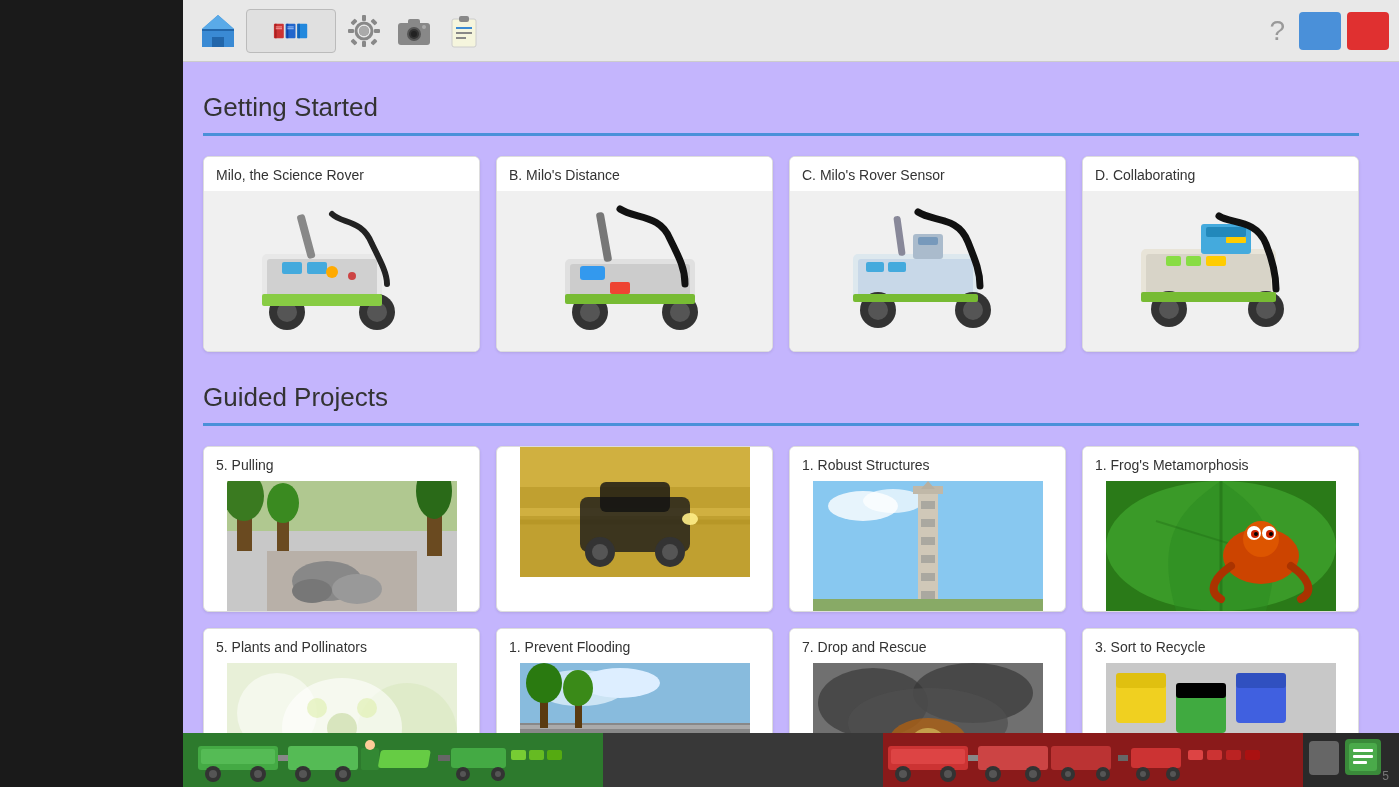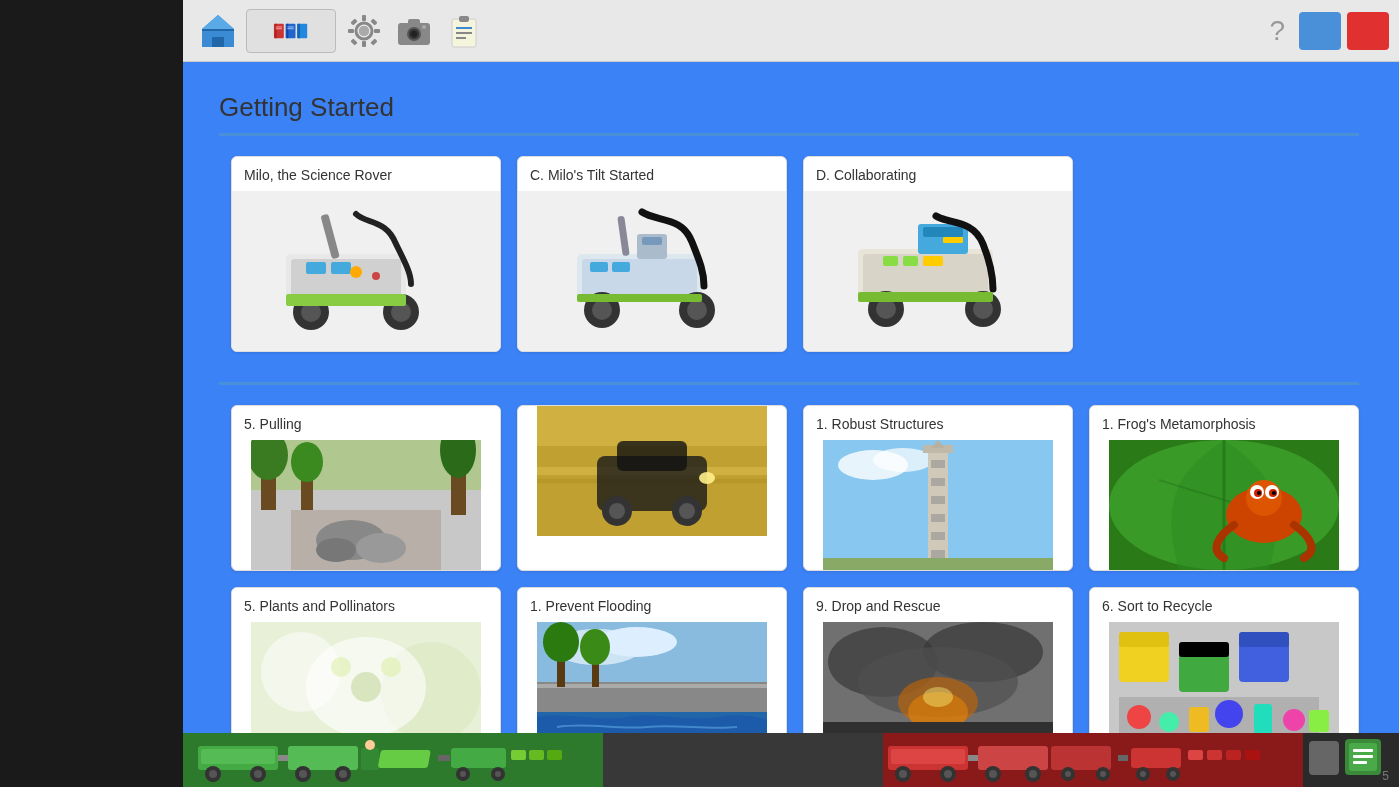--- a/index.html
+++ b/index.html
@@ -69,23 +69,23 @@
       width: 42px;
       height: 38px;
       background: #e03030;
       border-radius: 4px;
       cursor: pointer;
     }
 
     
     .content-area {
       flex: 1;
-      background: #3b82f6;
+      background: #c4b5fd;
       overflow-y: auto;
-      padding: 30px 40px 20px 36px;
+      padding: 30px 40px 20px 20px;
     }
 
     .section-title {
       font-size: 26px;
       font-weight: 400;
       color: #333;
       margin-bottom: 10px;
     }
     .section-divider {
       height: 3px;
@@ -93,21 +93,20 @@
       margin-bottom: 20px;
       border: none;
     }
 
     
     .cards-grid {
       display: grid;
       grid-template-columns: repeat(4, 1fr);
       gap: 16px;
       margin-bottom: 30px;
-      margin-left: 12px;
     }
 
     .card {
       background: white;
       border: 1px solid #ddd;
       border-radius: 6px;
       overflow: hidden;
       cursor: pointer;
       box-shadow: 0 1px 3px rgba(0,0,0,0.1);
     }
@@ -291,23 +290,48 @@
             <rect x="30" y="100" width="120" height="12" rx="2" fill="#88cc44"></rect>
 
             <circle cx="100" cy="78" r="6" fill="#ffaa00"></circle>
             <circle cx="120" cy="82" r="4" fill="#cc4444"></circle>
 
             <path d="M 100 20 C 110 30 130 25 140 50 C 150 70 155 80 155 90" stroke="#222" stroke-width="6" fill="none" stroke-linecap="round"></path>
           </svg>
         </div>
       </div>
 
-
       <div class="card">
-        <div class="card-label">C. Milo's Tilt Started</div>
+        <div class="card-label">B. Milo's Distance</div>
+        <div class="robot-image robot-bg">
+          <svg viewBox="0 0 220 155" width="220" height="155">
+
+            <rect x="40" y="65" width="130" height="45" rx="5" fill="#e0e0e0"></rect>
+            <rect x="45" y="70" width="120" height="35" rx="3" fill="#cccccc"></rect>
+
+            <circle cx="65" cy="118" r="18" fill="#333"></circle>
+            <circle cx="65" cy="118" r="10" fill="#555"></circle>
+            <circle cx="155" cy="118" r="18" fill="#333"></circle>
+            <circle cx="155" cy="118" r="10" fill="#555"></circle>
+
+            <rect x="75" y="18" width="8" height="50" rx="3" fill="#777" transform="rotate(-10 79 43)"></rect>
+
+            <rect x="55" y="72" width="25" height="14" rx="3" fill="#3399ee"></rect>
+
+            <rect x="85" y="88" width="20" height="12" rx="2" fill="#ee4433"></rect>
+
+            <rect x="40" y="100" width="130" height="10" rx="2" fill="#77bb33"></rect>
+
+            <path d="M 95 15 C 110 25 135 20 145 45 C 155 65 160 75 160 90" stroke="#111" stroke-width="7" fill="none" stroke-linecap="round"></path>
+          </svg>
+        </div>
+      </div>
+
+      <div class="card">
+        <div class="card-label">C. Milo's Rover Sensor</div>
         <div class="robot-image robot-bg">
           <svg viewBox="0 0 220 155" width="220" height="155">
 
             <rect x="35" y="60" width="125" height="48" rx="5" fill="#dde8ee"></rect>
             <rect x="40" y="65" width="115" height="38" rx="3" fill="#c8d8e8"></rect>
 
             <circle cx="60" cy="116" r="18" fill="#333"></circle>
             <circle cx="60" cy="116" r="10" fill="#555"></circle>
             <circle cx="155" cy="116" r="18" fill="#333"></circle>
             <circle cx="155" cy="116" r="10" fill="#555"></circle>
@@ -351,20 +375,21 @@
 
             <path d="M 108 22 C 120 30 145 25 155 50 C 163 70 165 82 165 95" stroke="#111" stroke-width="7" fill="none" stroke-linecap="round"></path>
 
             <rect x="30" y="98" width="135" height="10" rx="2" fill="#77bb33"></rect>
           </svg>
         </div>
       </div>
 
     </div>
 
+    <h2 class="section-title">Guided Projects</h2>
     <hr class="section-divider">
 
     <div class="cards-grid">
 
       <div class="card project-card">
         <div class="card-label">5. Pulling</div>
         <div class="card-image">
           <svg viewBox="0 0 230 130" width="230" height="130">
 
             <rect x="0" y="0" width="230" height="130" fill="#b0c890"></rect>
@@ -505,42 +530,42 @@
             <rect x="0" y="90" width="230" height="40" fill="#2266aa"></rect>
             <path d="M 0 95 C 30 90 60 100 90 95 C 120 90 150 100 180 95 C 210 90 230 98 230 98 L 230 130 L 0 130 Z" fill="#1a55aa" opacity="0.7"></path>
 
             <path d="M 20 105 C 50 100 80 108 110 105 C 140 102 170 108 200 105" stroke="#4488cc" stroke-width="2" fill="none"></path>
             <path d="M 0 115 C 40 112 80 118 120 115 C 160 112 200 118 230 115" stroke="#4488cc" stroke-width="2" fill="none"></path>
           </svg>
         </div>
       </div>
 
       <div class="card project-card">
-        <div class="card-label">9. Drop and Rescue</div>
+        <div class="card-label">7. Drop and Rescue</div>
         <div class="card-image">
           <svg viewBox="0 0 230 130" width="230" height="130">
 
             <rect x="0" y="0" width="230" height="130" fill="#707070"></rect>
 
             <ellipse cx="60" cy="40" rx="55" ry="35" fill="#404040" opacity="0.8"></ellipse>
             <ellipse cx="160" cy="30" rx="60" ry="30" fill="#383838" opacity="0.7"></ellipse>
             <ellipse cx="115" cy="60" rx="80" ry="35" fill="#505050" opacity="0.7"></ellipse>
 
             <ellipse cx="115" cy="80" rx="40" ry="25" fill="#cc6600" opacity="0.6"></ellipse>
             <ellipse cx="115" cy="90" rx="30" ry="20" fill="#ee8800" opacity="0.5"></ellipse>
 
             <rect x="0" y="100" width="230" height="30" fill="#303030"></rect>
 
             <ellipse cx="115" cy="75" rx="15" ry="10" fill="#ffff88" opacity="0.4"></ellipse>
           </svg>
         </div>
       </div>
 
       <div class="card project-card">
-        <div class="card-label">6. Sort to Recycle</div>
+        <div class="card-label">3. Sort to Recycle</div>
         <div class="card-image">
           <svg viewBox="0 0 230 130" width="230" height="130">
 
             <rect x="0" y="0" width="230" height="130" fill="#c8c8c8"></rect>
 
             <rect x="10" y="20" width="50" height="40" rx="4" fill="#f0d020"></rect>
             <rect x="10" y="10" width="50" height="15" rx="3" fill="#e0c010"></rect>
 
             <rect x="70" y="30" width="50" height="40" rx="4" fill="#40aa40"></rect>
             <rect x="70" y="20" width="50" height="15" rx="3" fill="#30993"></rect>

